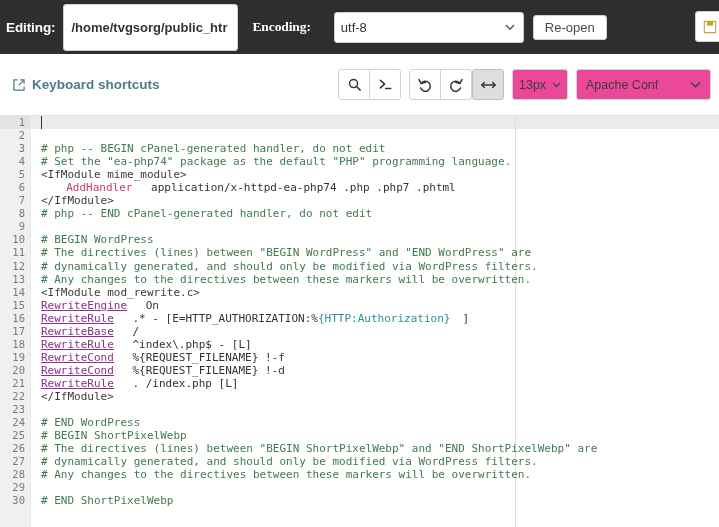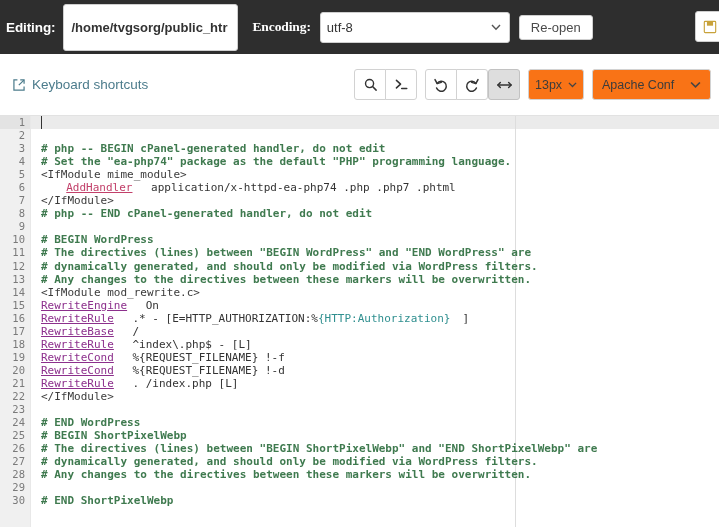--- a/index.html
+++ b/index.html
@@ -42,21 +42,21 @@
     font-size: 13px;
     font-weight: bold;
     color: #333333;
     padding: 0 7px;
     box-sizing: border-box;
     font-family: "Liberation Sans", sans-serif;
     outline: none;
   }
   .tb-label.enc { margin-left: 14px; font-family: Liberation Serif, serif; }
   .encoding-select {
-    margin-left: 9px;
+    margin-left: 23px;
     width: 190px;
     height: 31px;
     background: #ffffff;
     border: 1px solid #cfcfcf;
     border-radius: 3px;
     font-size: 13px;
     color: #333333;
     padding: 0 6px;
     box-sizing: border-box;
     font-family: "Liberation Sans", sans-serif;
@@ -115,20 +115,21 @@
     position: relative;
   }
   .kb-link {
     display: flex;
     align-items: center;
     gap: 6px;
     color: #4c7c8c;
     font-size: 13.5px;
     text-decoration: none;
     cursor: pointer;
+    font-weight: bold;
   }
   .kb-link svg { flex: 0 0 auto; }
 
   .tb-right {
     margin-left: auto;
     display: flex;
     align-items: center;
   }
   .btn-group {
     display: flex;
@@ -149,36 +150,36 @@
   .btn-group .tbtn + .tbtn { margin-left: -1px; }
   .btn-group .tbtn:first-child { border-radius: 3px 0 0 3px; }
   .btn-group .tbtn:last-child  { border-radius: 0 3px 3px 0; }
   .tbtn.single { border-radius: 3px; }
   .tbtn.active {
     background: #dedede;
     border-color: #c2c2c2;
   }
   .sel-sm, .sel-lg {
     height: 31px;
-    background: #f97316;
+    background: #ec4899;
     border: 1px solid #d2d2d2;
     border-radius: 3px;
     box-sizing: border-box;
     display: flex;
     align-items: center;
     font-size: 12.5px;
     color: #3c3c3c;
     padding: 12px 6px;
     margin-left: 8px;
     cursor: pointer;
     position: relative;
     font-family: "Liberation Sans", sans-serif;
   }
   .sel-sm { width: 56px; }
-  .sel-lg { width: 119px; padding-left: 9px; }
+  .sel-lg { width: 135px; padding-left: 9px; }
   .sel-sm .caret { position: absolute; right: 6px; }
   .sel-lg .caret { position: absolute; right: 9px; }
 
   
   .editor {
     position: relative;
     height: 411px;
     background: #ffffff;
     overflow: hidden;
   }
@@ -242,24 +243,24 @@
     user-select: none;
   }
   .ln .txt {
     flex: 1 1 auto;
     padding-left: 11px;
     box-sizing: border-box;
     white-space: pre-wrap;
     word-break: break-word;
     color: #333333;
   }
-  .cm  { color: #3f7a4f; font-weight: bold; }   
+  .cm  { color: #3f7a4f; }   
   .tag { color: #3b3b3b; }   
   .dir { color: #8c2f8c; text-decoration: underline; }   
-  .kw  { color: #c2406a; text-decoration: underline; }   
+  .kw  { color: #c2406a; }   
   .var { color: #2f8f8f; }   
   .pl  { color: #333333; margin-left: 12px; }
 
   .cursor {
     position: absolute;
     left: 41px;
     top: 0;
     width: 1px;
     height: 13px;
     background: #333333;

